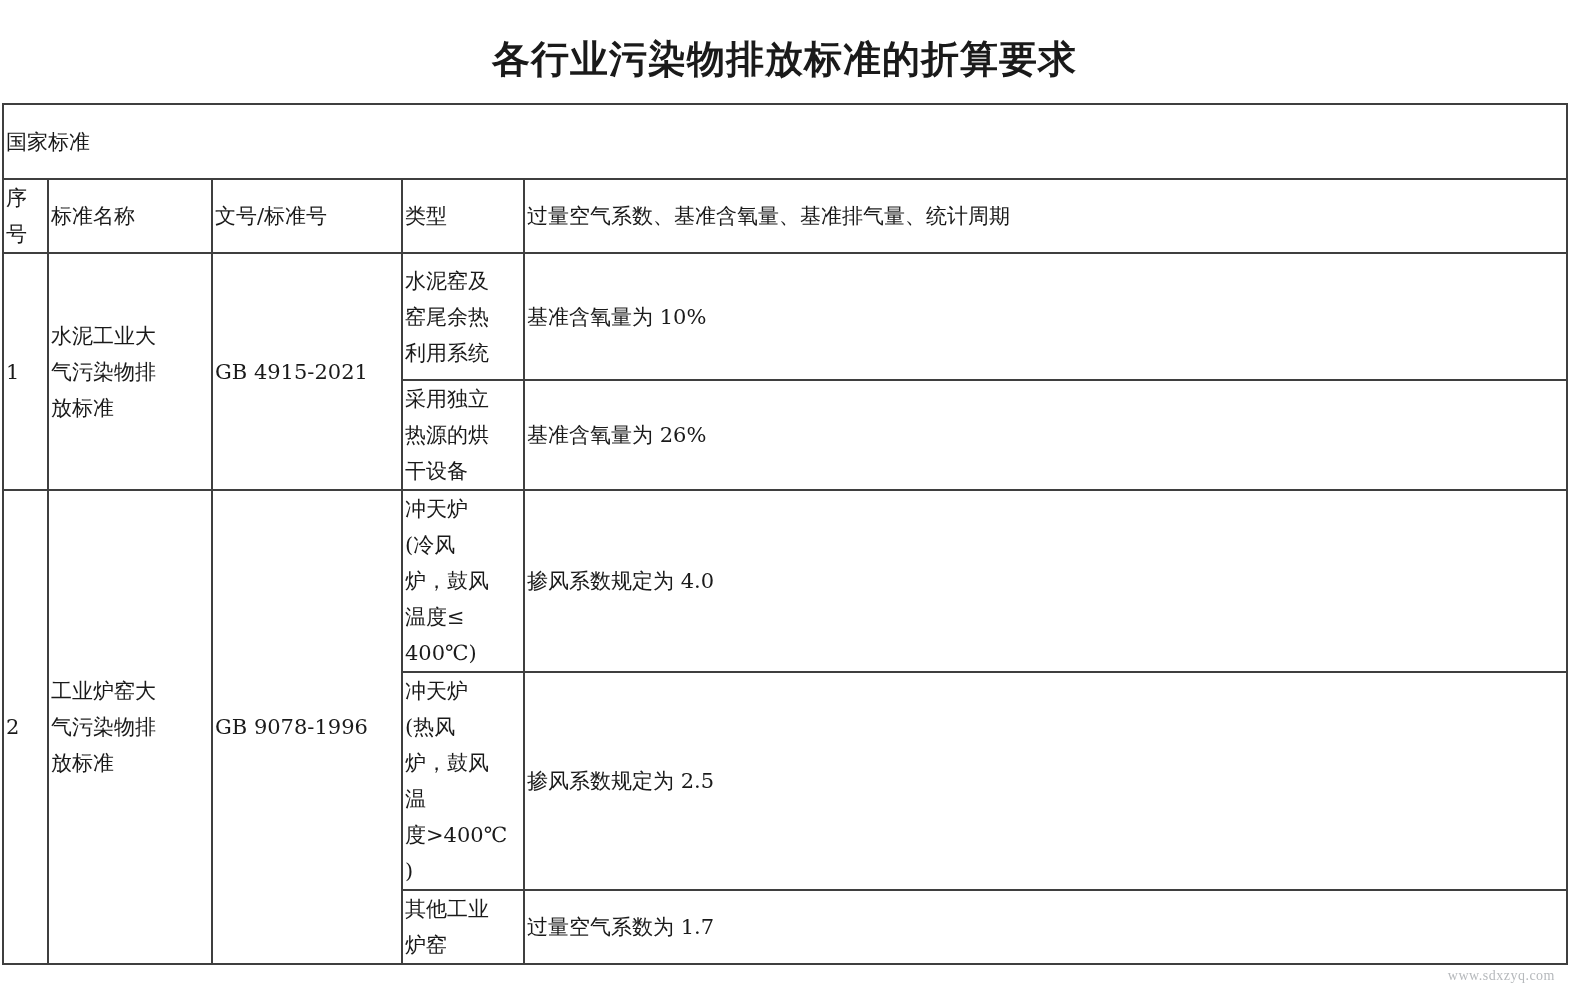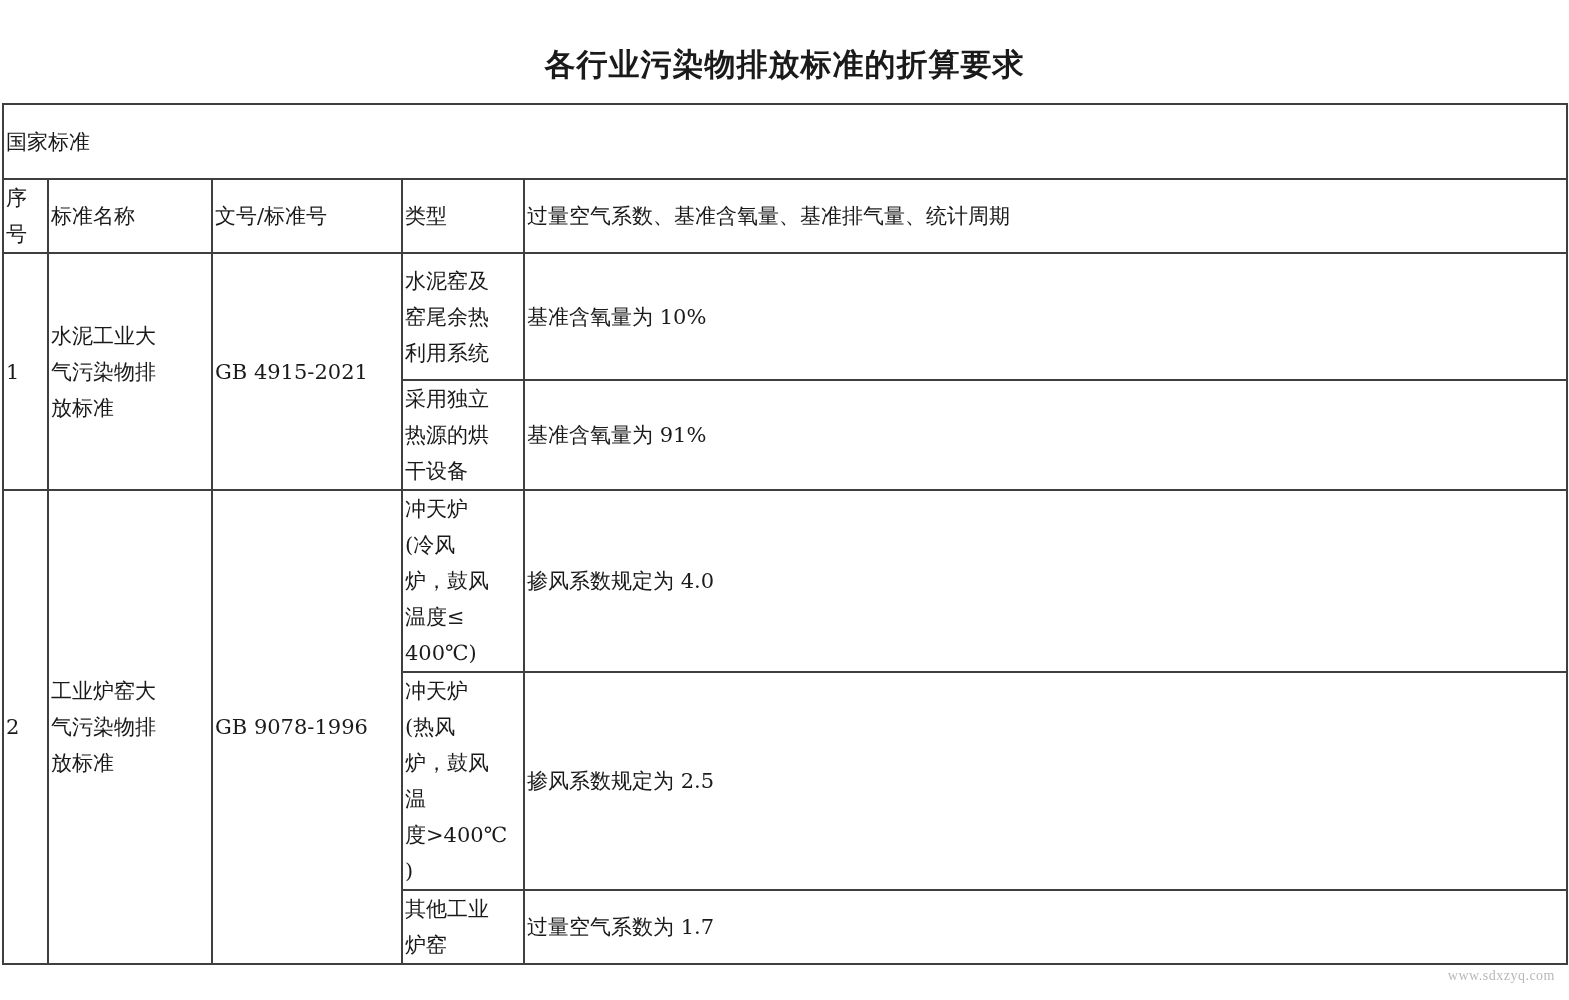--- a/index.html
+++ b/index.html
@@ -12,24 +12,24 @@
   body{
     width:1569px;height:1000px;
     background:#ffffff;
     position:relative;
     font-family:"DejaVu Serif","Liberation Serif",serif;
     color:var(--text-color);
     overflow:hidden;
   }
   .title{
     position:absolute;
-    top:44px;left:0;width:100%;
+    top:34px;left:0;width:100%;
     margin:0;
     text-align:center;
-    font-size:31px;
+    font-size:38px;
     font-weight:bold;
     letter-spacing:1px;
   }
   table.std-table{
     position:absolute;
     top:103px;left:2px;
     width:1564px;
     border-collapse:collapse;
     table-layout:fixed;
   }
@@ -95,21 +95,21 @@
       <td rowspan="2">GB 4915-2021</td>
       <td class="pre type-cell">水泥窑及
 窑尾余热
 利用系统</td>
       <td>基准含氧量为 10%</td>
     </tr>
     <tr class="rD">
       <td class="pre type-cell">采用独立
 热源的烘
 干设备</td>
-      <td>基准含氧量为 91%</td>
+      <td>基准含氧量为 26%</td>
     </tr>
     <tr class="rE">
       <td rowspan="3">2</td>
       <td rowspan="3" class="pre name-cell">工业炉窑大
 气污染物排
 放标准</td>
       <td rowspan="3">GB 9078-1996</td>
       <td class="pre type-cell">冲天炉
 (冷风
 炉，鼓风

